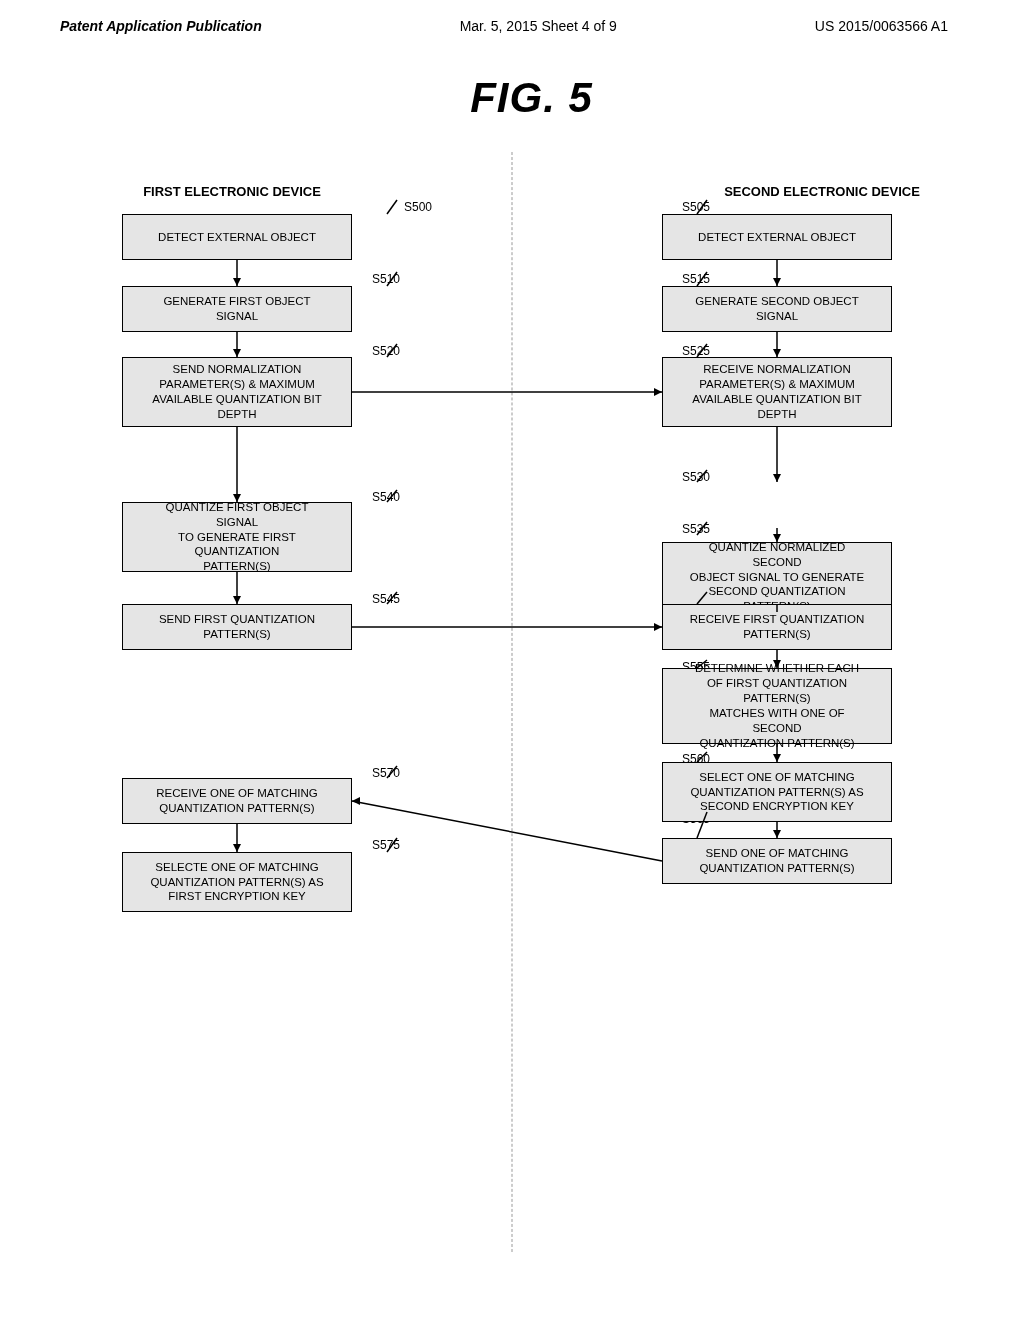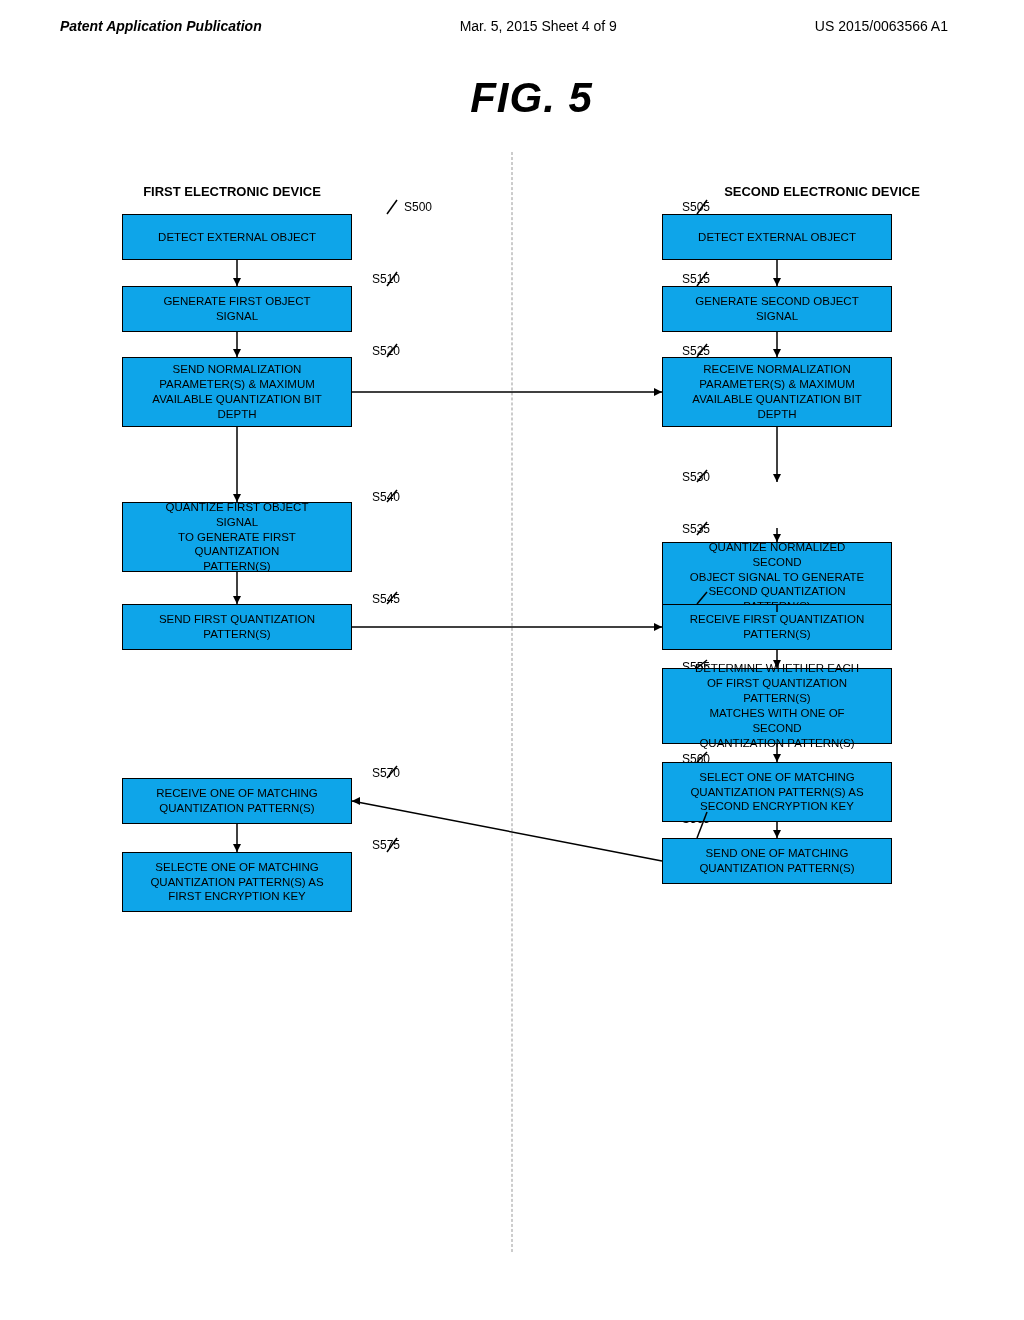--- a/index.html
+++ b/index.html
@@ -62,21 +62,21 @@
     .step-label {
       position: absolute;
       font-size: 12px;
       color: #000;
     }
 
     
     .flow-box {
       position: absolute;
       border: 1.5px solid #000;
-      background: #0ea5e9;
+      background: #e5e5e5;
       text-align: center;
       font-size: 11.5px;
       font-weight: normal;
       display: flex;
       align-items: center;
       justify-content: center;
       line-height: 1.3;
       padding: 4px 24px;
     }
     svg.arrows {

